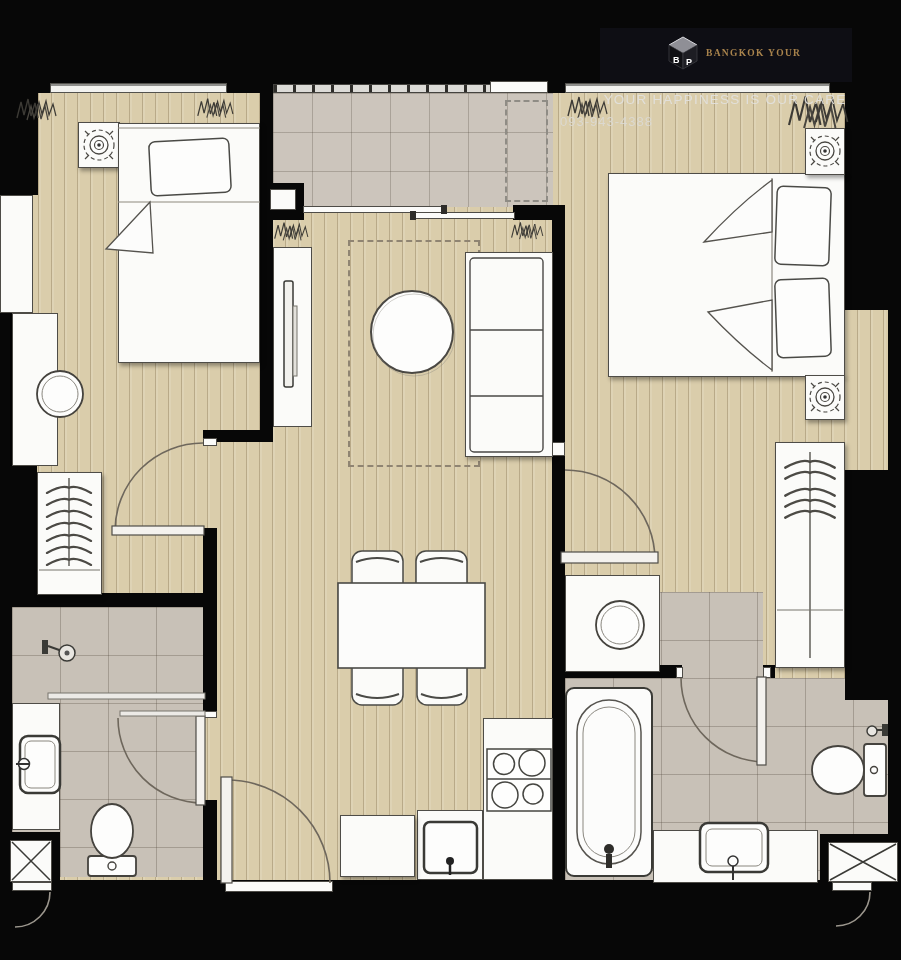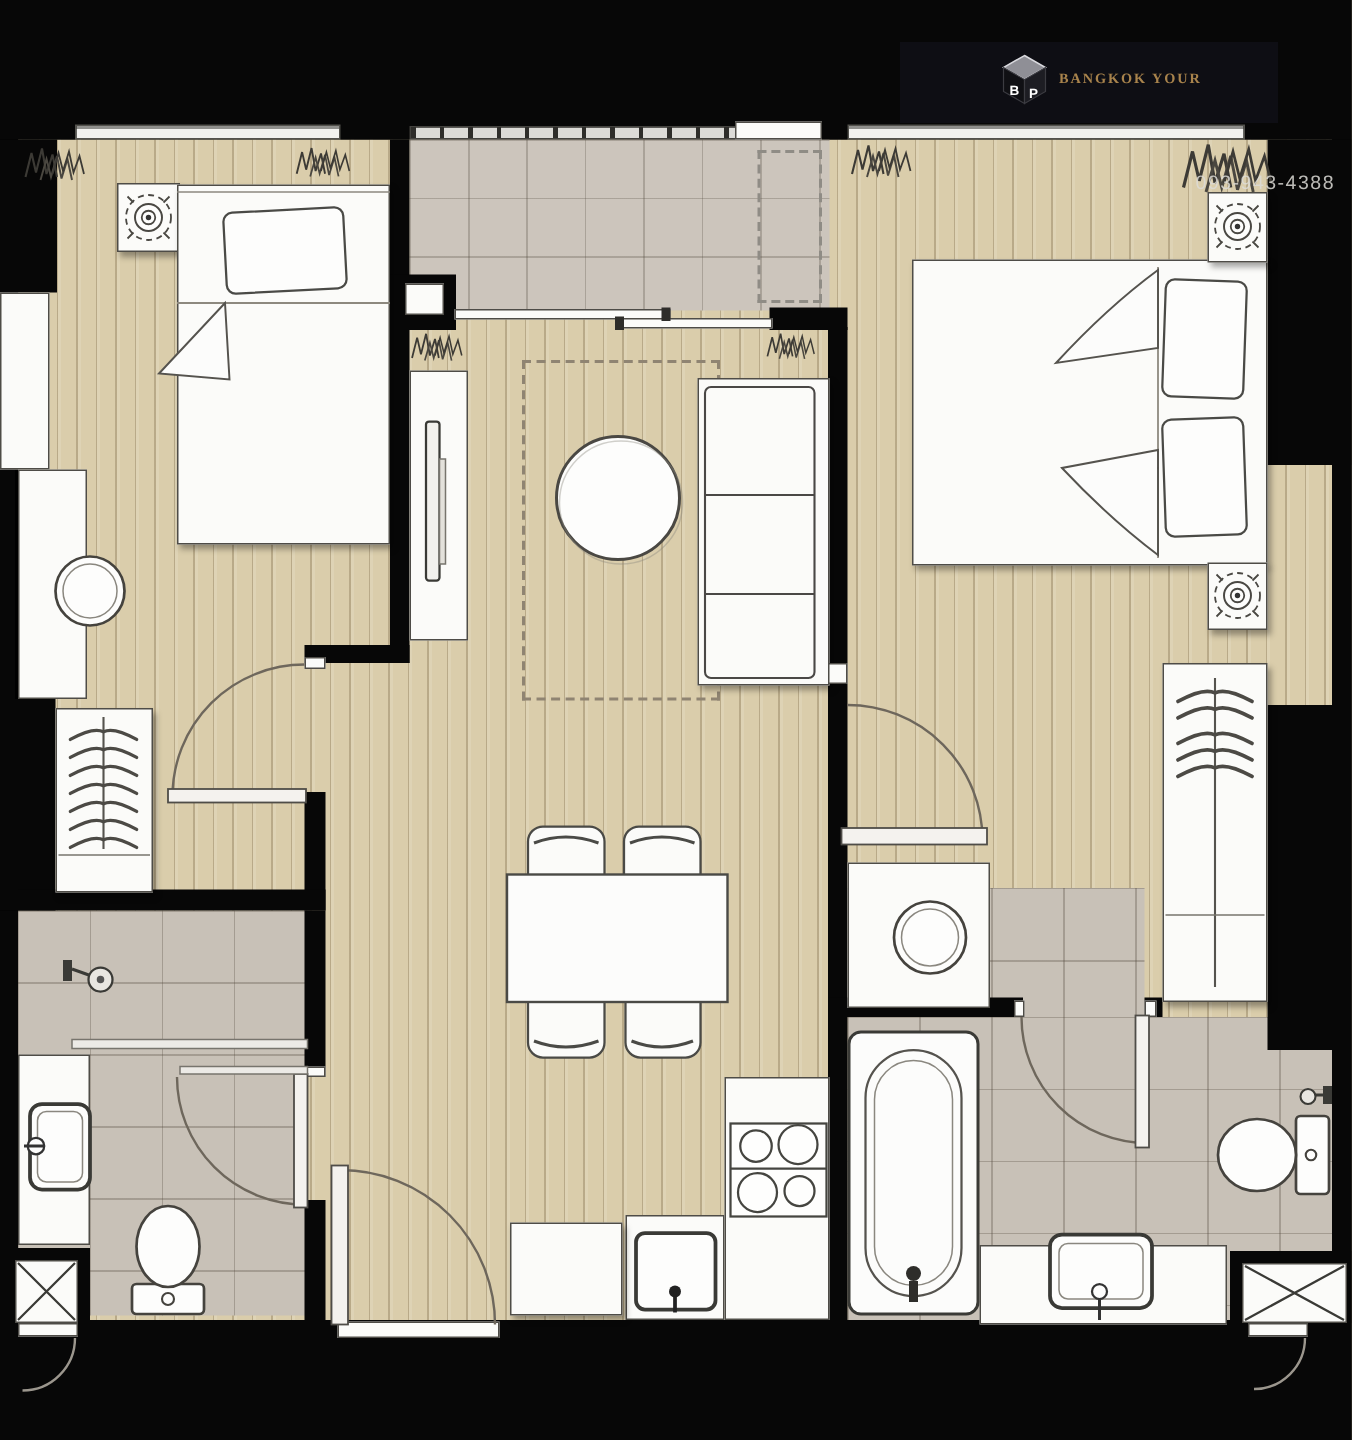--- a/index.html
+++ b/index.html
@@ -21,21 +21,21 @@
           border:1px solid #53524d;box-sizing:border-box;}
   .railing{position:absolute;background:repeating-linear-gradient(90deg,#2e2d2a 0 3px,#dcdbd7 3px 19px);
            border:1px solid #44433f;box-sizing:border-box;}
   .dashedbox{position:absolute;border:2px dashed #8f8472;box-sizing:border-box;}
   svg.overlay{position:absolute;left:0;top:0;z-index:6;}
   #banner{position:absolute;left:600px;top:28px;width:252px;height:54px;background:#0e0e14;z-index:10;}
   #brandname{position:absolute;left:106px;top:20px;font-family:"Liberation Serif",serif;font-weight:bold;
              font-size:9.5px;letter-spacing:1.3px;color:#a8834c;white-space:nowrap;}
   #tagline{position:absolute;left:560px;top:92px;width:330px;text-align:center;z-index:10;
            font-size:13.5px;letter-spacing:1.2px;color:rgba(226,225,221,.92);white-space:nowrap;}
-  #phone{position:absolute;left:560px;top:114px;width:330px;text-align:right;z-index:10;
+  #phone{position:absolute;left:560px;top:114px;width:330px;text-align:left;z-index:10;
          font-size:13px;letter-spacing:1px;color:rgba(220,219,214,.85);white-space:nowrap;}
   .z2{z-index:2}.z3{z-index:3}.z4{z-index:4}.z5{z-index:5}
 </style>
 </head>
 <body>
 
 <div id="stage">
 
   <div class="wood" style="left:12px;top:93px;width:876px;height:787px;z-index:1"></div>
   <div class="btile" style="left:273px;top:93px;width:280px;height:114px;z-index:2"></div>
@@ -301,15 +301,16 @@
   <div id="banner">
     <svg width="38" height="38" style="position:absolute;left:64px;top:6px" viewBox="0 0 38 38">
       <polygon points="19,3 33,11 19,19 5,11" fill="#8f8f96" stroke="#d9d9de" stroke-width="1"></polygon>
       <polygon points="5,11 19,19 19,35 5,27" fill="#101014" stroke="#3c3c42" stroke-width="0.8"></polygon>
       <polygon points="33,11 19,19 19,35 33,27" fill="#1d1d23" stroke="#3c3c42" stroke-width="0.8"></polygon>
       <text x="9" y="29" font-size="9" font-family="Liberation Sans, sans-serif" font-weight="bold" fill="#ffffff">B</text>
       <text x="22" y="31" font-size="9" font-family="Liberation Sans, sans-serif" font-weight="bold" fill="#ffffff">P</text>
     </svg>
     <div id="brandname">BANGKOK YOUR</div>
   </div>
+  <div id="tagline">YOUR HAPPINESS IS OUR CARE</div>
   <div id="phone">093-943-4388</div>
 
 </div>
 
 </body></html>

